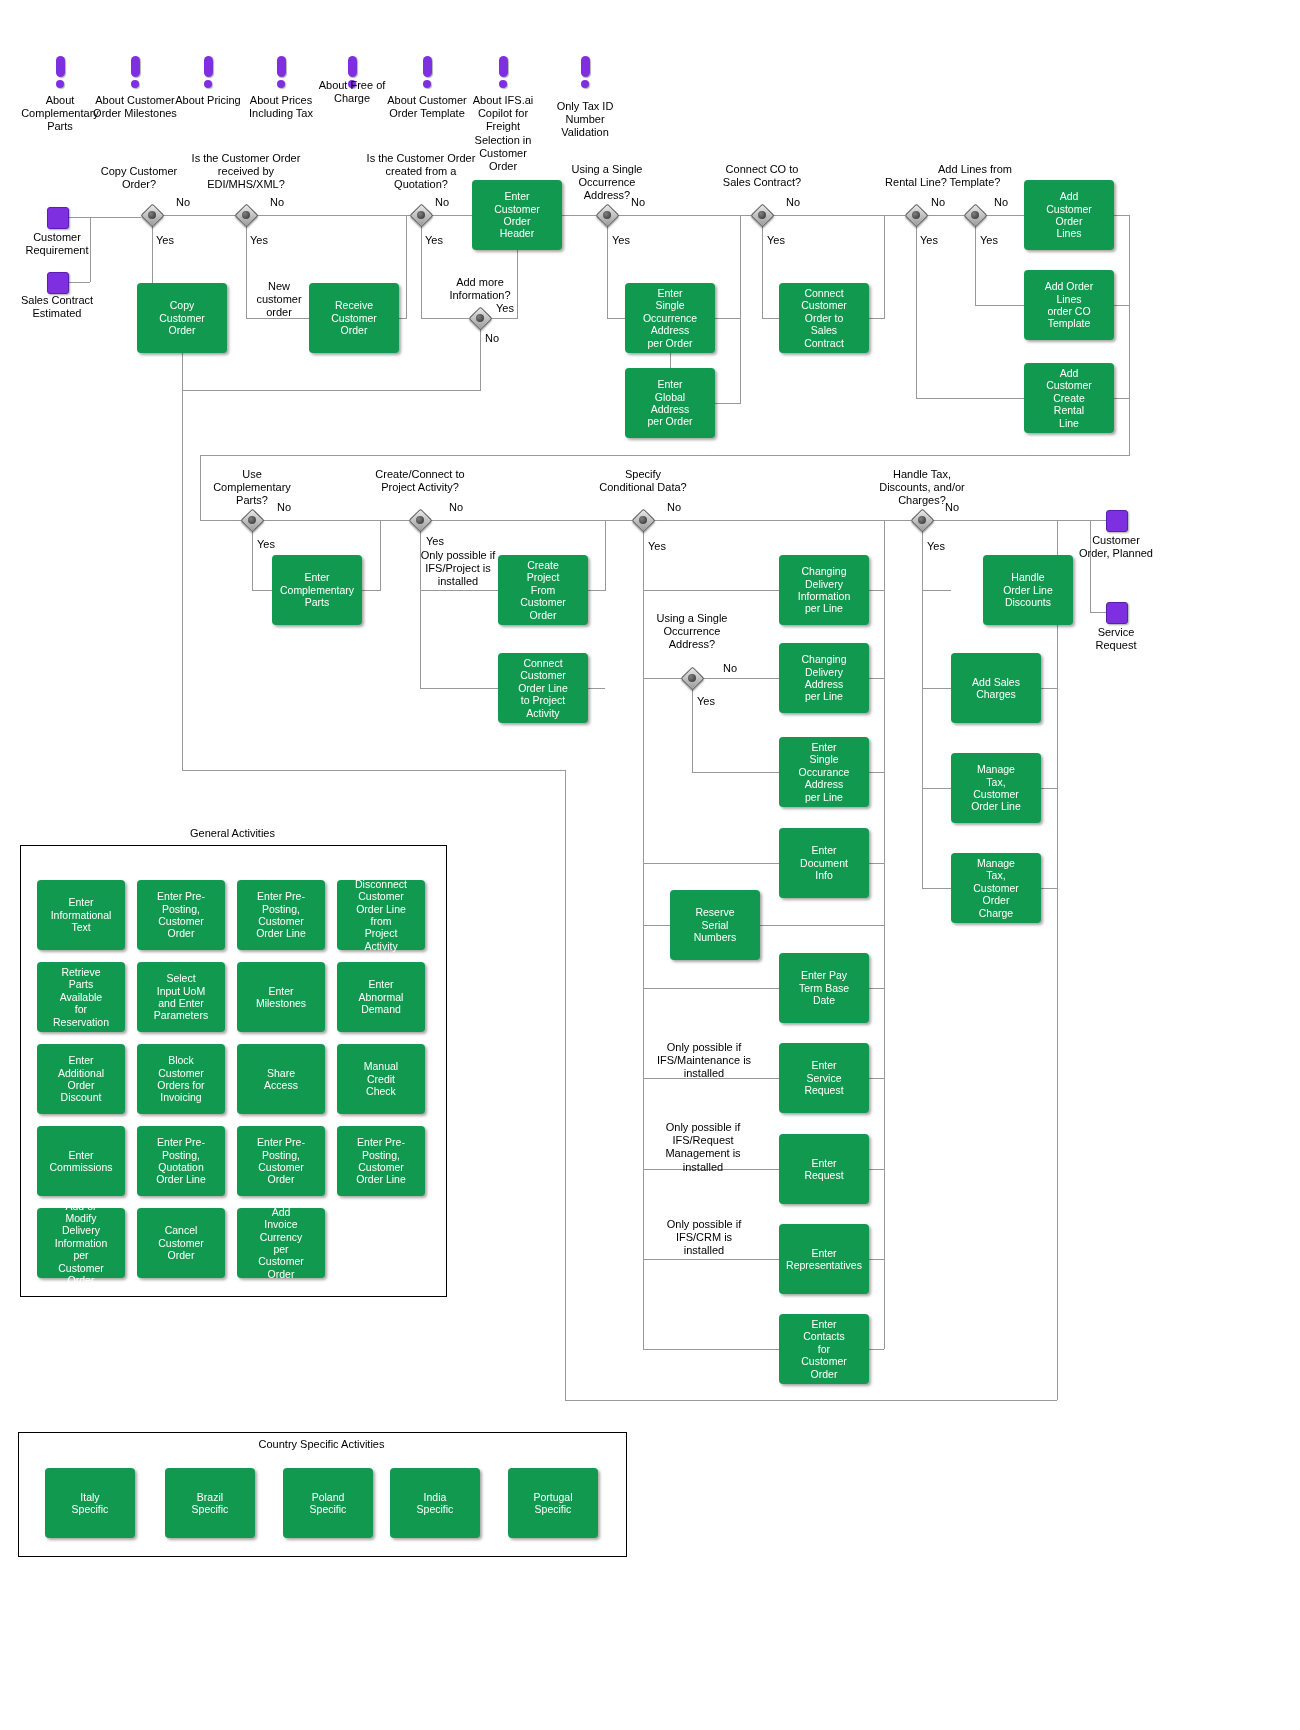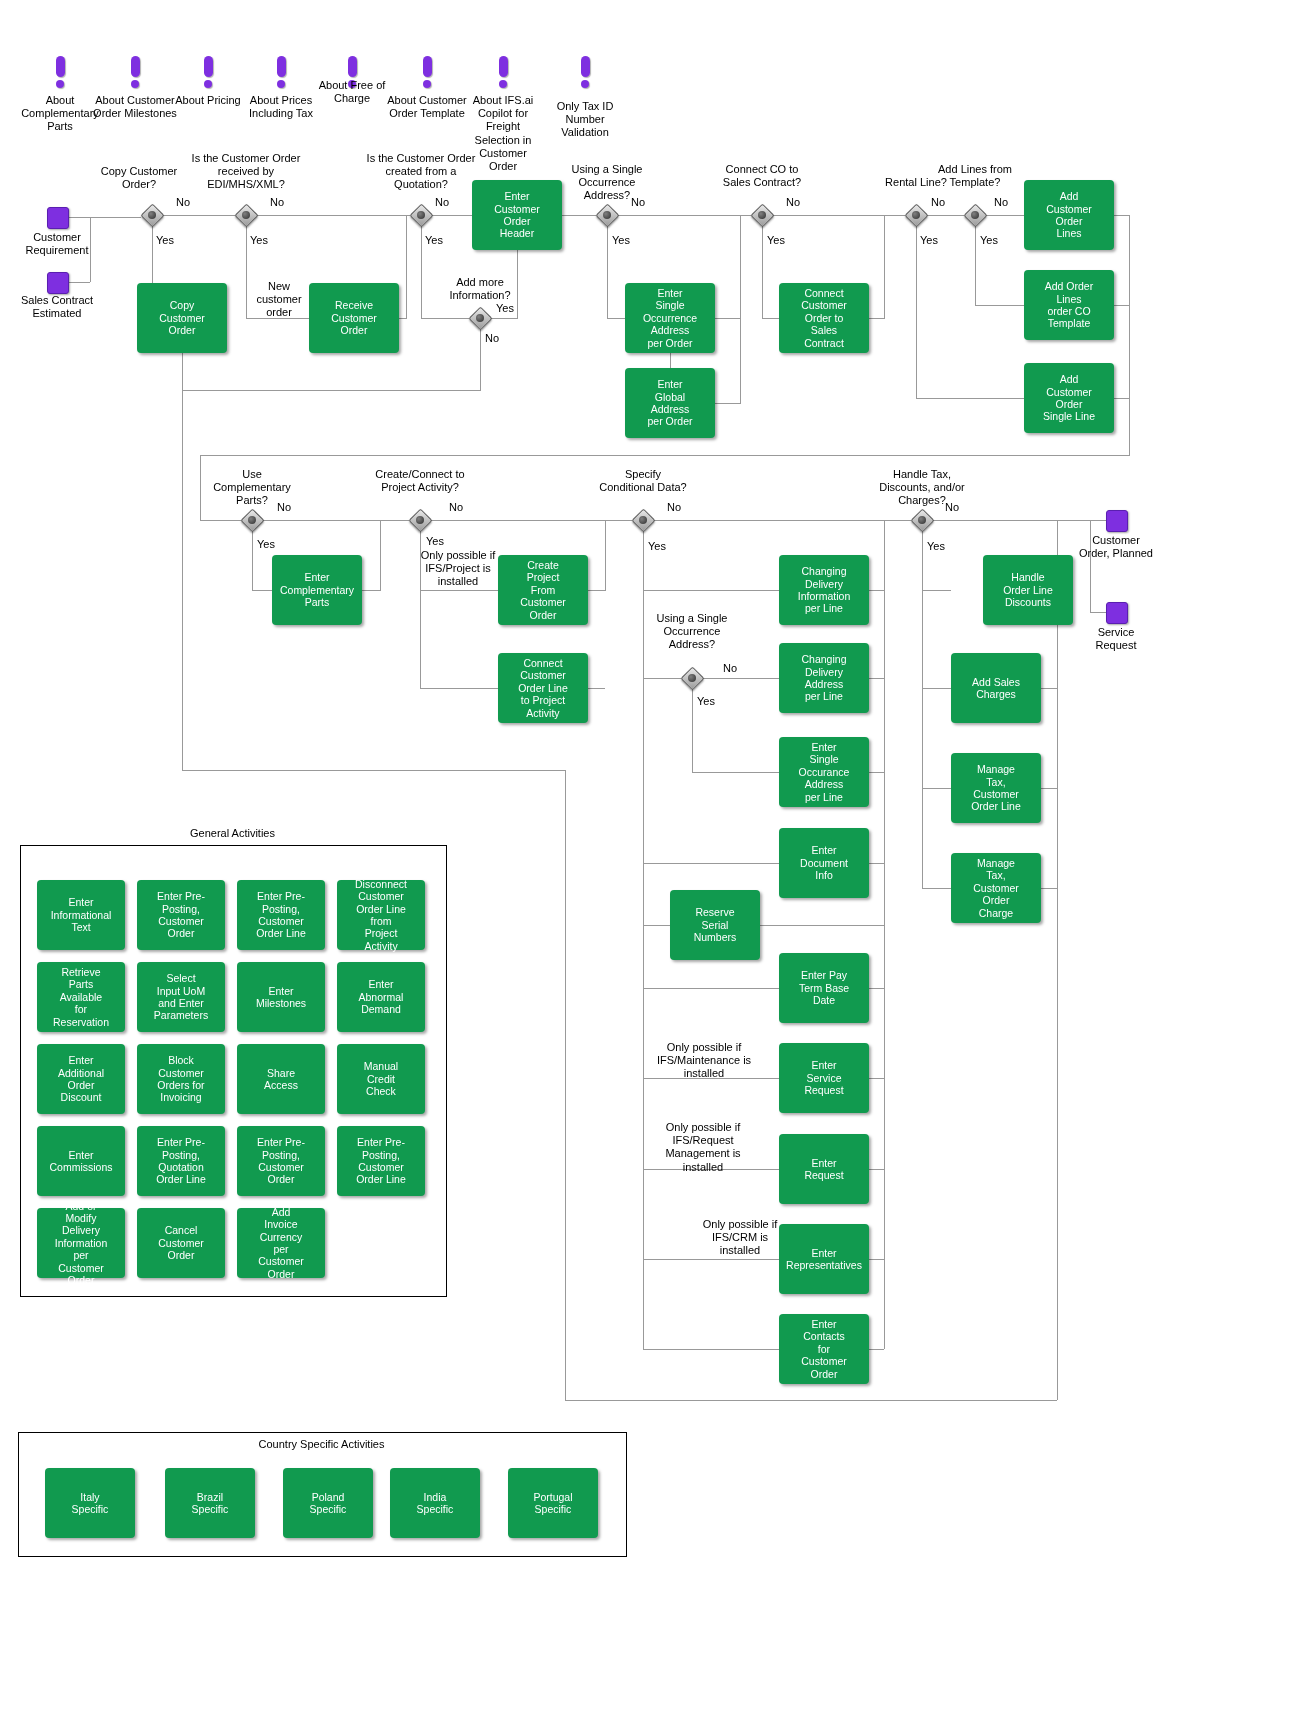--- a/index.html
+++ b/index.html
@@ -192,21 +192,21 @@
   <div class="yn" style="left:927px;top:540px">Yes</div>
 
   <div class="task" style="left:137px;top:283px">Copy Customer Order</div>
   <div class="task" style="left:309px;top:283px">Receive Customer Order</div>
   <div class="task" style="left:472px;top:180px">Enter Customer Order Header</div>
   <div class="task" style="left:625px;top:283px">Enter Single Occurrence Address per Order</div>
   <div class="task" style="left:625px;top:368px">Enter Global Address per Order</div>
   <div class="task" style="left:779px;top:283px">Connect Customer Order to Sales Contract</div>
   <div class="task" style="left:1024px;top:180px">Add Customer Order Lines</div>
   <div class="task" style="left:1024px;top:270px">Add Order Lines order CO Template</div>
-  <div class="task" style="left:1024px;top:363px">Add Customer Order Single Line</div>
+  <div class="task" style="left:1024px;top:363px">Add Customer Create Rental Line</div>
 
   <div class="task" style="left:272px;top:555px">Enter Complementary Parts</div>
   <div class="task" style="left:498px;top:555px">Create Project From Customer Order</div>
   <div class="task" style="left:498px;top:653px">Connect Customer Order Line to Project Activity</div>
   <div class="task" style="left:779px;top:555px">Changing Delivery Information per Line</div>
   <div class="task" style="left:779px;top:643px">Changing Delivery Address per Line</div>
   <div class="task" style="left:779px;top:737px">Enter Single Occurance Address per Line</div>
   <div class="task" style="left:779px;top:828px">Enter Document Info</div>
   <div class="task" style="left:670px;top:890px">Reserve Serial Numbers</div>
   <div class="task" style="left:779px;top:953px">Enter Pay Term Base Date</div>
@@ -216,21 +216,21 @@
   <div class="task" style="left:779px;top:1314px">Enter Contacts for Customer Order</div>
   <div class="task" style="left:983px;top:555px">Handle Order Line Discounts</div>
   <div class="task" style="left:951px;top:653px">Add Sales Charges</div>
   <div class="task" style="left:951px;top:753px">Manage Tax, Customer Order Line</div>
   <div class="task" style="left:951px;top:853px">Manage Tax, Customer Order Charge</div>
 
   <div class="lbl" style="left:250px;top:280px;width:58px">New customer order</div>
   <div class="lbl" style="left:420px;top:549px;width:76px">Only possible if IFS/Project is installed</div>
   <div class="lbl" style="left:648px;top:1041px;width:112px">Only possible if IFS/Maintenance is installed</div>
   <div class="lbl" style="left:653px;top:1121px;width:100px">Only possible if IFS/Request Management is installed</div>
-  <div class="lbl" style="left:694px;top:1218px;width:92px">Only possible if IFS/CRM is installed</div>
+  <div class="lbl" style="left:658px;top:1218px;width:92px">Only possible if IFS/CRM is installed</div>
 
   <div class="ftitle" style="left:20px;top:827px;width:425px">General Activities</div>
   <div class="frame" style="left:20px;top:845px;width:425px;height:450px"></div>
   <div class="task ga" style="left:37px;top:880px">Enter Informational Text</div>
   <div class="task ga" style="left:137px;top:880px">Enter Pre-Posting, Customer Order</div>
   <div class="task ga" style="left:237px;top:880px">Enter Pre-Posting, Customer Order Line</div>
   <div class="task ga" style="left:337px;top:880px">Disconnect Customer Order Line from Project Activity</div>
   <div class="task ga" style="left:37px;top:962px">Retrieve Parts Available for Reservation</div>
   <div class="task ga" style="left:137px;top:962px">Select Input UoM and Enter Parameters</div>
   <div class="task ga" style="left:237px;top:962px">Enter Milestones</div>

